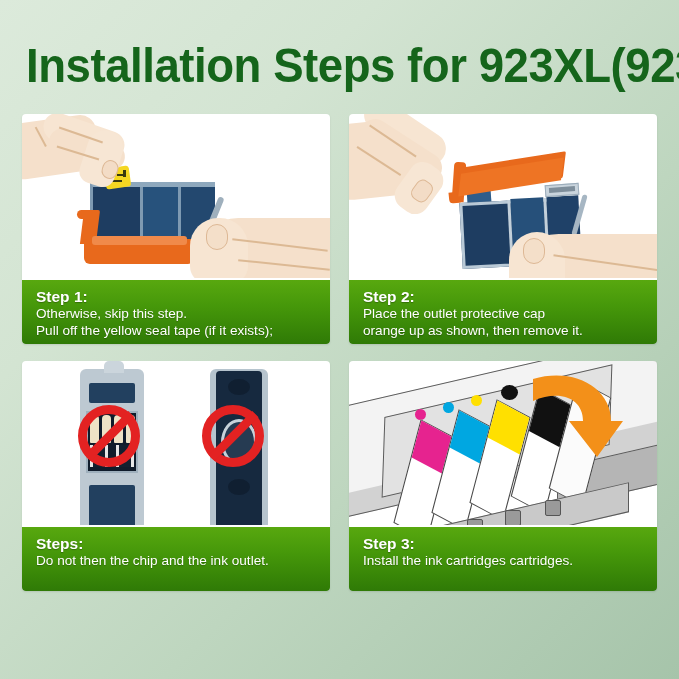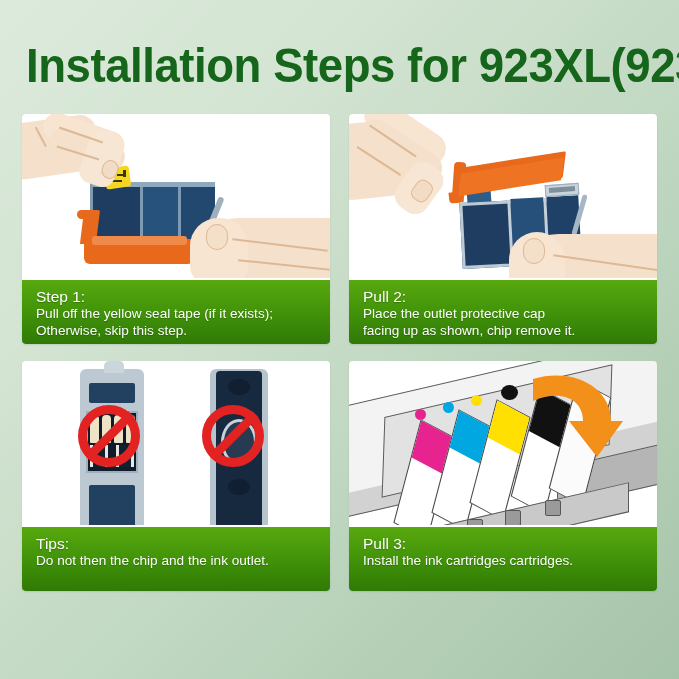--- a/index.html
+++ b/index.html
@@ -69,21 +69,21 @@
     height: 64px;
     padding: 7px 0 0 14px;
     background: linear-gradient(180deg, #58a80f 0%, #46980a 40%, #2f7a06 100%);
     color: #ffffff;
     border-bottom-left-radius: 3px;
     border-bottom-right-radius: 3px;
   }
 
   .caption-title {
     font-size: 15.5px;
-    font-weight: 400;
+    font-weight: 700;
     line-height: 19px;
     text-shadow: 0 1px 1px rgba(0,0,0,0.28);
   }
 
   .caption-line {
     font-size: 13.6px;
     font-weight: 400;
     line-height: 16.5px;
     text-shadow: 0 1px 1px rgba(0,0,0,0.25);
   }
@@ -308,22 +308,22 @@
 
       <div class="art rh-palm"></div>
       <div class="art rh-f1"></div>
       <div class="art rh-nail"></div>
       <div class="art rh-ln1"></div>
       <div class="art rh-ln2"></div>
       <div class="art rh-ln3"></div>
     </div>
     <div class="panel-caption">
       <div class="caption-title">Step 1:</div>
+      <div class="caption-line">Otherwise, skip this step.</div>
       <div class="caption-line">Pull off the yellow seal tape (if it exists);</div>
-      <div class="caption-line">Otherwise, skip this step.</div>
     </div>
   </div>
 
   <div class="panel">
     <div class="panel-art" id="art-p2">
       <div class="art c-tab"></div>
       <div class="art c-body"></div>
       <div class="art c-fill2"></div>
       <div class="art c-fill3"></div>
       <div class="art c-seg1"></div>
@@ -345,23 +345,23 @@
       <div class="art h2-ln1"></div>
       <div class="art h2-ln2"></div>
       <div class="art h3-palm"></div>
       <div class="art h3-f1"></div>
       <div class="art h3-nail"></div>
       <div class="art h3-ln1"></div>
       <div class="art h3-ln2"></div>
 
     </div>
     <div class="panel-caption">
-      <div class="caption-title">Pull 2:</div>
+      <div class="caption-title">Step 2:</div>
       <div class="caption-line">Place the outlet protective cap</div>
-      <div class="caption-line">facing up as shown, chip remove it.</div>
+      <div class="caption-line">orange up as shown, then remove it.</div>
     </div>
   </div>
 
   <div class="panel">
     <div class="panel-art" id="art-p3">
 
       <div class="art cl-body"></div>
       <div class="art cl-nub"></div>
       <div class="art cl-win1"></div>
       <div class="art cl-chipbg"></div>
@@ -384,21 +384,21 @@
       <div class="noban noban-left">
         <div class="ring"></div>
           <div class="bar"></div>
       </div>
       <div class="noban noban-right">
         <div class="ring"></div>
           <div class="bar"></div>
       </div>
     </div>
     <div class="panel-caption">
-      <div class="caption-title">Tips:</div>
+      <div class="caption-title">Steps:</div>
       <div class="caption-line">Do not then the chip and the ink outlet.</div>
       <div class="caption-line"></div>
     </div>
   </div>
 
   <div class="panel">
     <div class="panel-art" id="art-p4">
       <div class="art pr-right"></div>
       <div class="art pr-deck"></div>
       <div class="art pr-deck2"></div>
@@ -427,19 +427,19 @@
 
       <div class="art tab tab-2"></div>
       <div class="art tab tab-3"></div>
       <div class="art tab tab-4"></div>
 
       <svg class="art arrow" viewBox="0 0 96 86">
         <path d="M6 6 C 46 -6, 84 14, 84 48 L 96 48 L 70 84 L 42 48 L 56 48 C 56 26, 34 16, 6 28 Z" fill="#f39019"></path>
       </svg>
     </div>
     <div class="panel-caption">
-      <div class="caption-title">Pull 3:</div>
+      <div class="caption-title">Step 3:</div>
       <div class="caption-line">Install the ink cartridges cartridges.</div>
       <div class="caption-line"></div>
     </div>
   </div>
 
 </div>
 
 </body></html>

